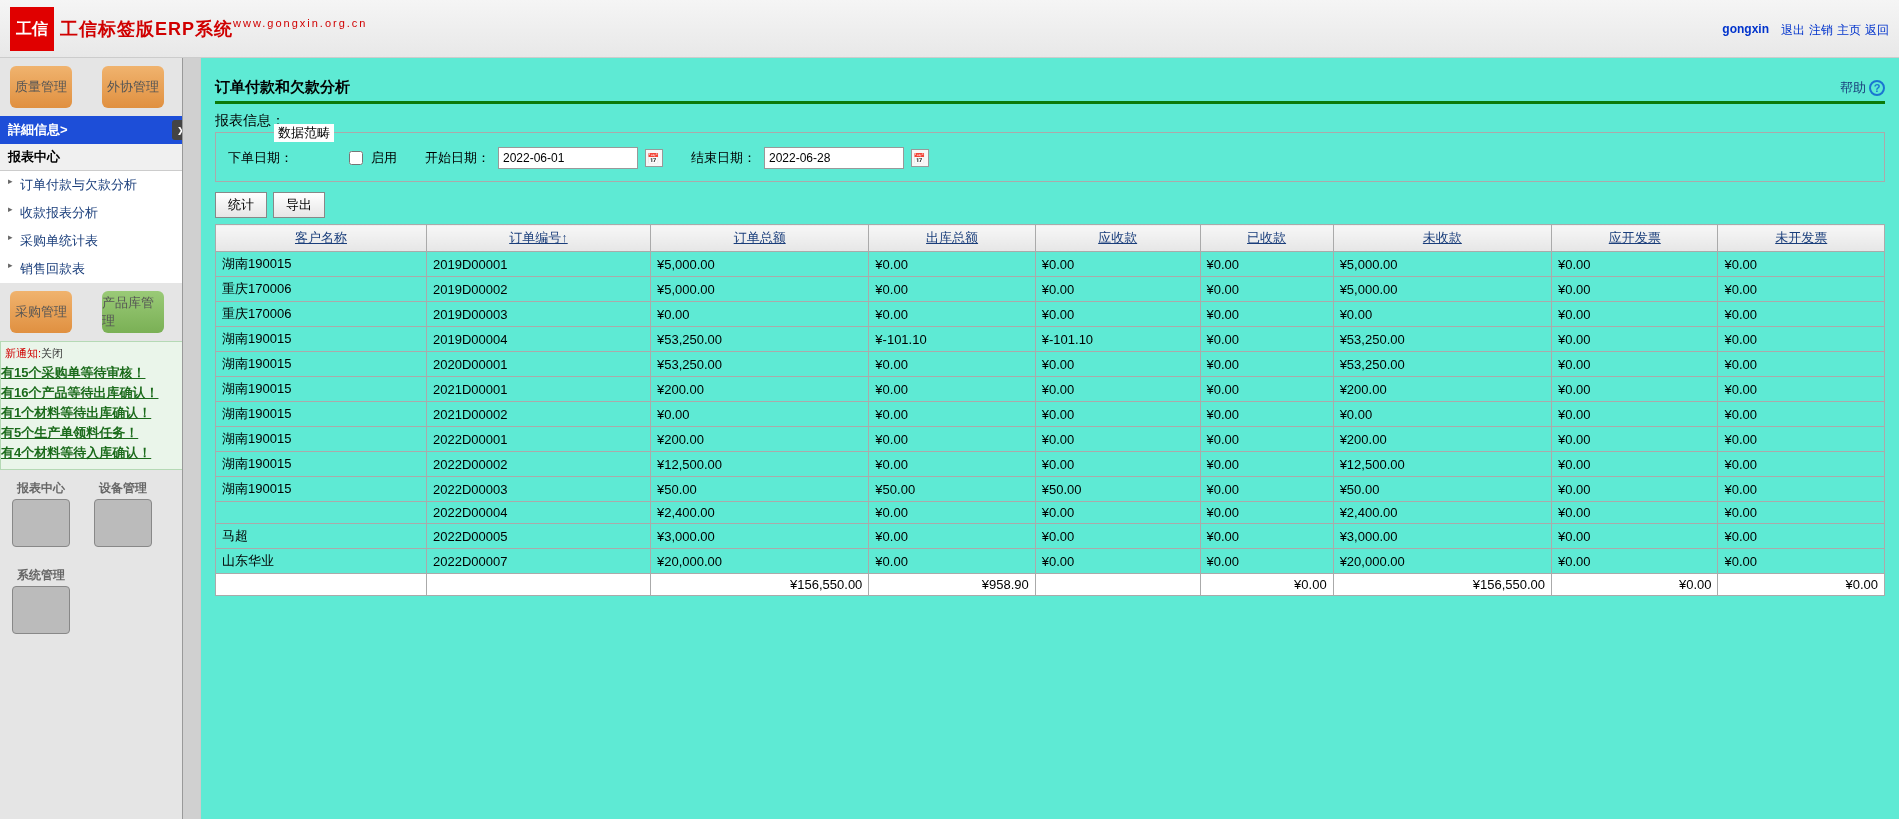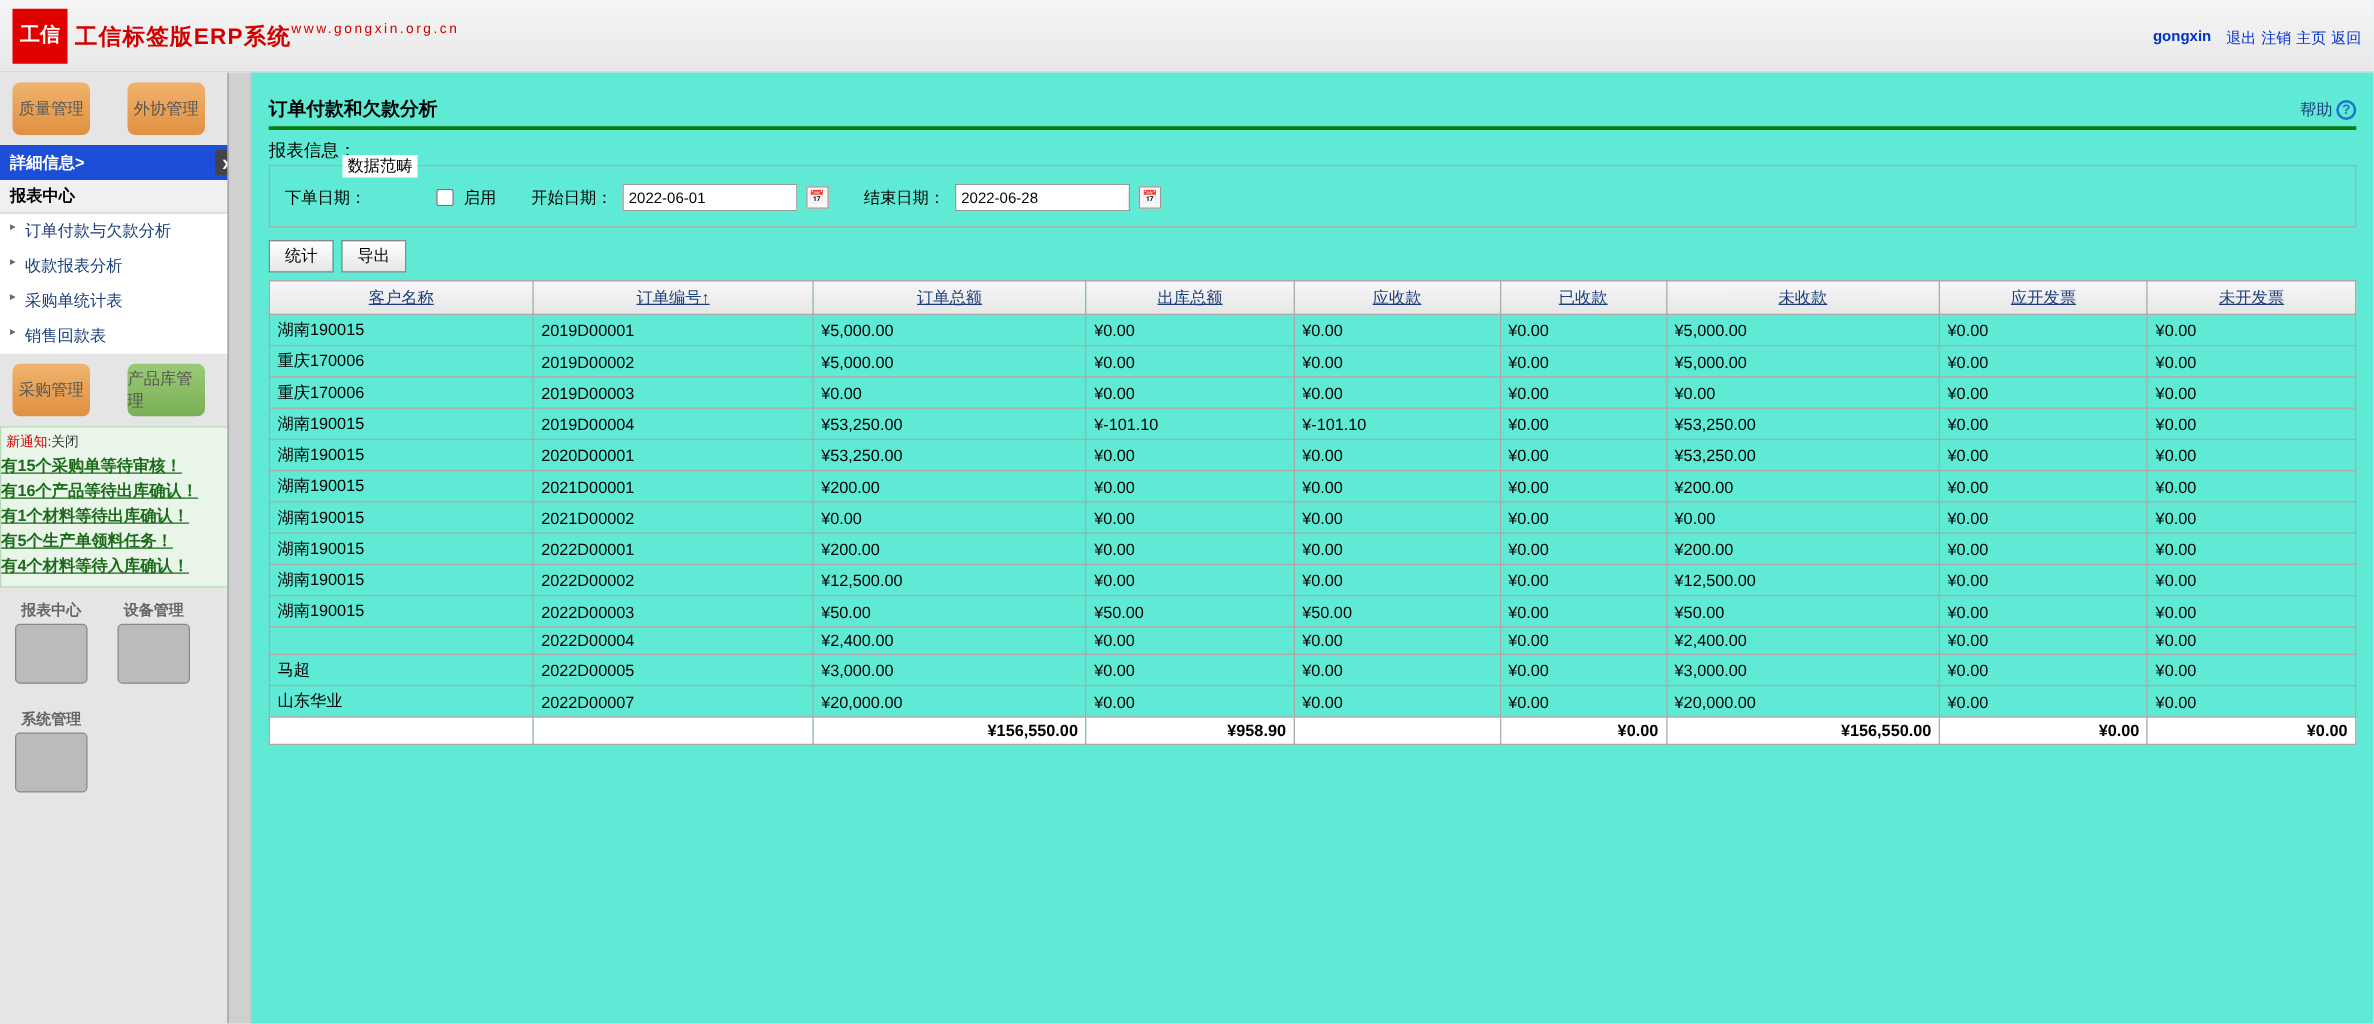--- a/index.html
+++ b/index.html
@@ -66,21 +66,21 @@
 .date-input { width: 140px; height: 22px; border: 1px solid #999; padding: 0 4px; font-size: 12px; }
 .cal-icon { width: 18px; height: 18px; border: 1px solid #999; display: inline-flex; align-items: center; justify-content: center; font-size: 10px; color: #777; cursor: pointer; background: #f7f7f7; margin-left: -1px; }
 
 .btn-row { margin-bottom: 6px; display: flex; gap: 6px; }
 .btn { padding: 3px 12px; border: 1px solid #888; background: linear-gradient(to bottom,#fff,#e6e6e6); cursor: pointer; font-size: 13px; }
 
 .data-table { width: 100%; border-collapse: collapse; font-size: 13px; }
 .data-table th { background: linear-gradient(to bottom,#f7f7f7,#e6e6e6); border: 1px solid #aaa; padding: 4px 6px; font-weight: normal; color: #1a3e7b; text-decoration: underline; cursor: pointer; }
 .data-table td { border: 1px solid #aaa; padding: 3px 6px; white-space: nowrap; }
 .data-table .num { text-align: left; }
-.data-table tfoot td { text-align: right; font-weight: bold; background: #fff; }
+.data-table tfoot td { text-align: right; font-weight: normal; background: #fff; }
 </style>
 </head>
 <body>
 
 <div class="header">
   <div class="logo-block">
     <div class="logo-icon">工信</div>
     <div class="logo-text">
       <div class="logo-title">工信标签版ERP系统</div>
       <div class="logo-url">www.gongxin.org.cn</div>

